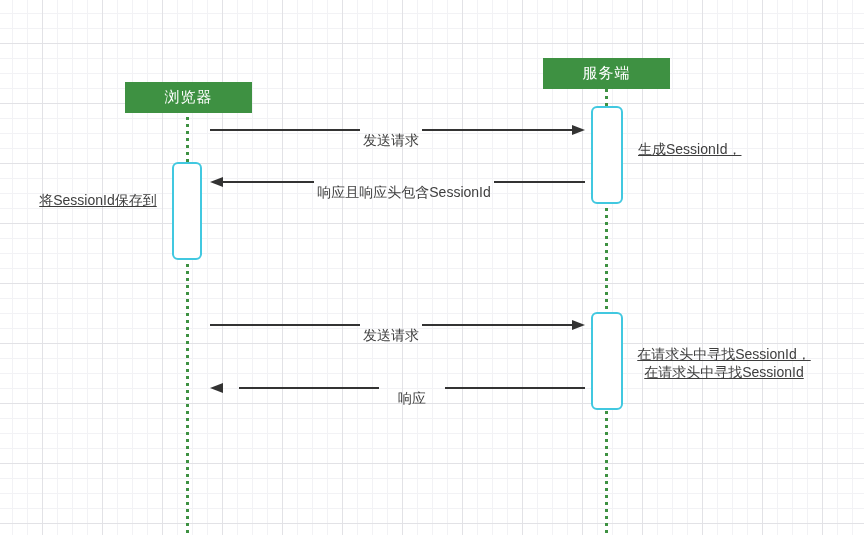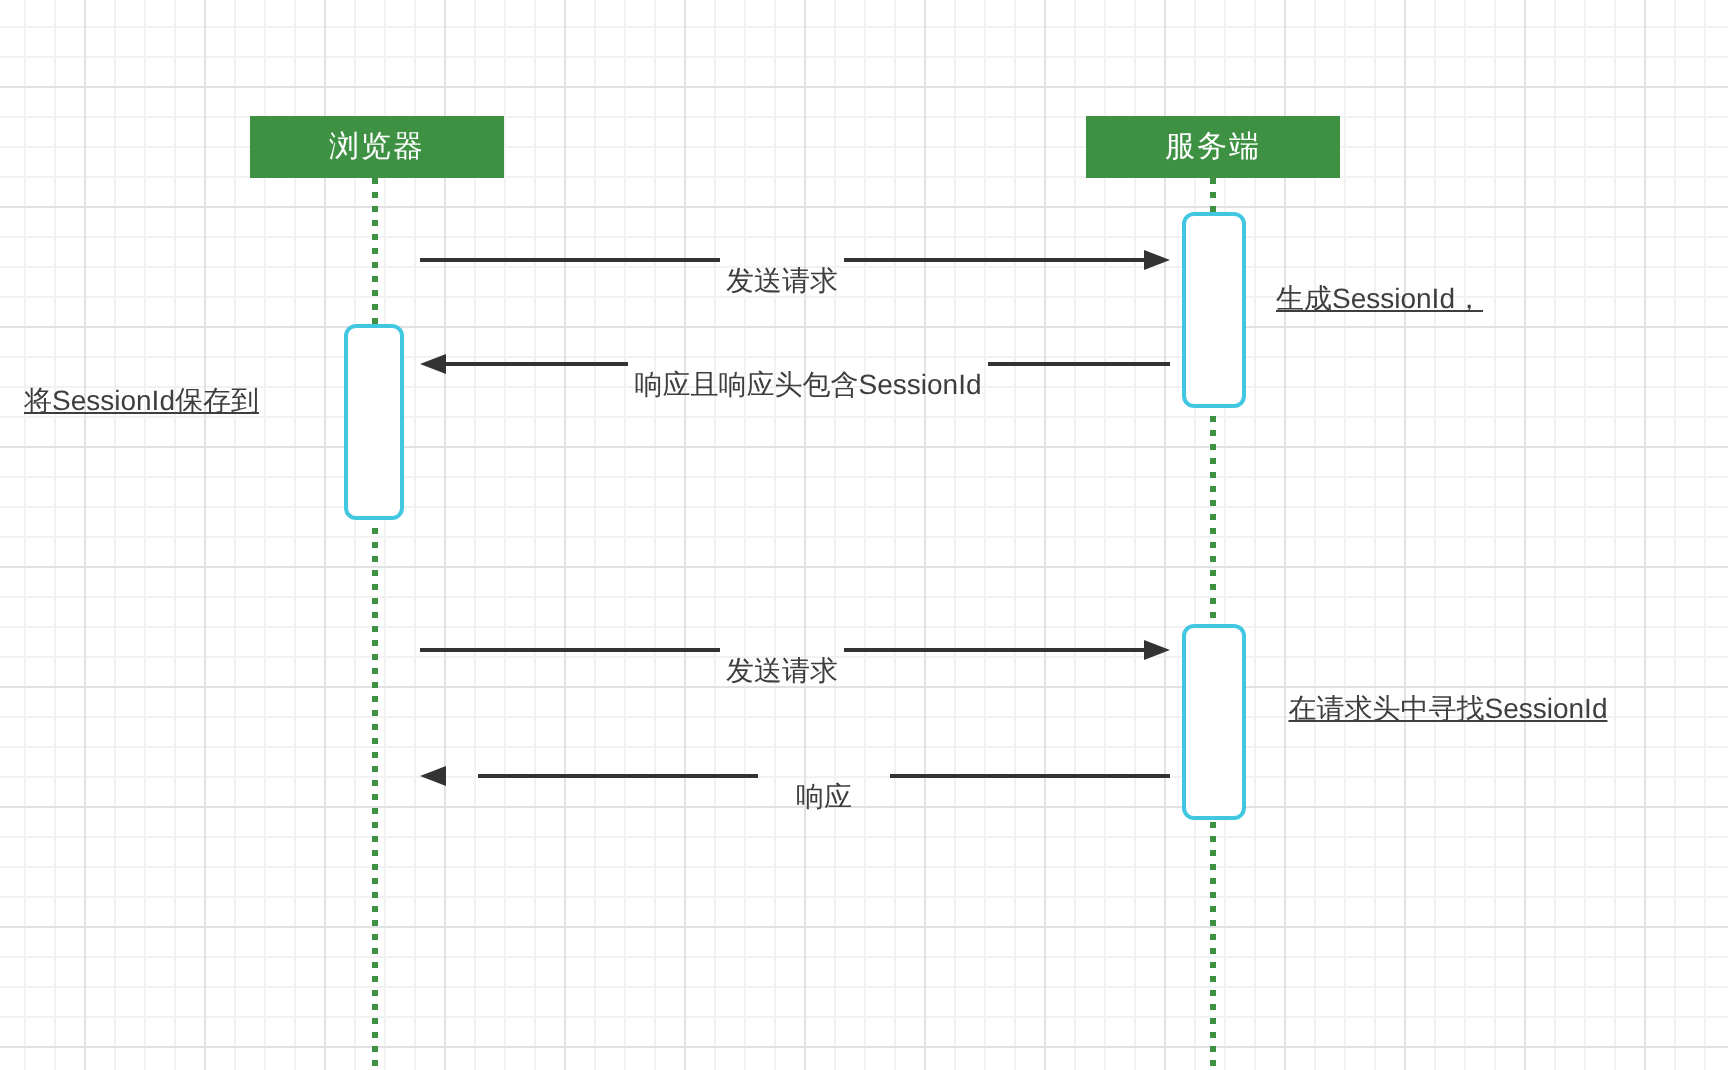--- a/index.html
+++ b/index.html
@@ -40,21 +40,21 @@
     width: 127px;
     height: 31px;
     background: #3e9142;
     color: #ffffff;
     font-size: 15px;
     display: flex;
     align-items: center;
     justify-content: center;
     letter-spacing: 1px;
   }
-  #actor-browser { left: 125px; }
+  #actor-browser { left: 125px; margin-top: 24px; }
   #actor-server  { left: 543px; }
 
   
   .activation {
     position: absolute;
     box-sizing: border-box;
     background: #ffffff;
     border: 2.5px solid #41c8e0;
     border-radius: 6px;
   }
@@ -105,21 +105,21 @@
   
   .note {
     position: absolute;
     font-size: 14px;
     color: #3e3e3e;
     white-space: nowrap;
     text-decoration: underline;
   }
   #note-left {
     left: 12px; top: 191px; width: 172px;
-    text-align: left; line-height: 19px;
+    text-align: center; line-height: 19px;
   }
   #note-right-1 {
     left: 638px; top: 139px;
     text-align: left; line-height: 20px;
   }
   #note-right-2 {
     left: 622px; top: 345px; width: 204px;
     text-align: center; line-height: 18px;
   }
 </style>
@@ -168,16 +168,17 @@
 
   <div class="note" id="note-left">
     <div>将SessionId保存到</div>
   </div>
 
   <div class="note" id="note-right-1">
     <div>生成SessionId，</div>
   </div>
 
   <div class="note" id="note-right-2">
+    <div>在请求头中寻找SessionId，</div>
     <div>在请求头中寻找SessionId</div>
   </div>
 
 </div>
 
 </body></html>

